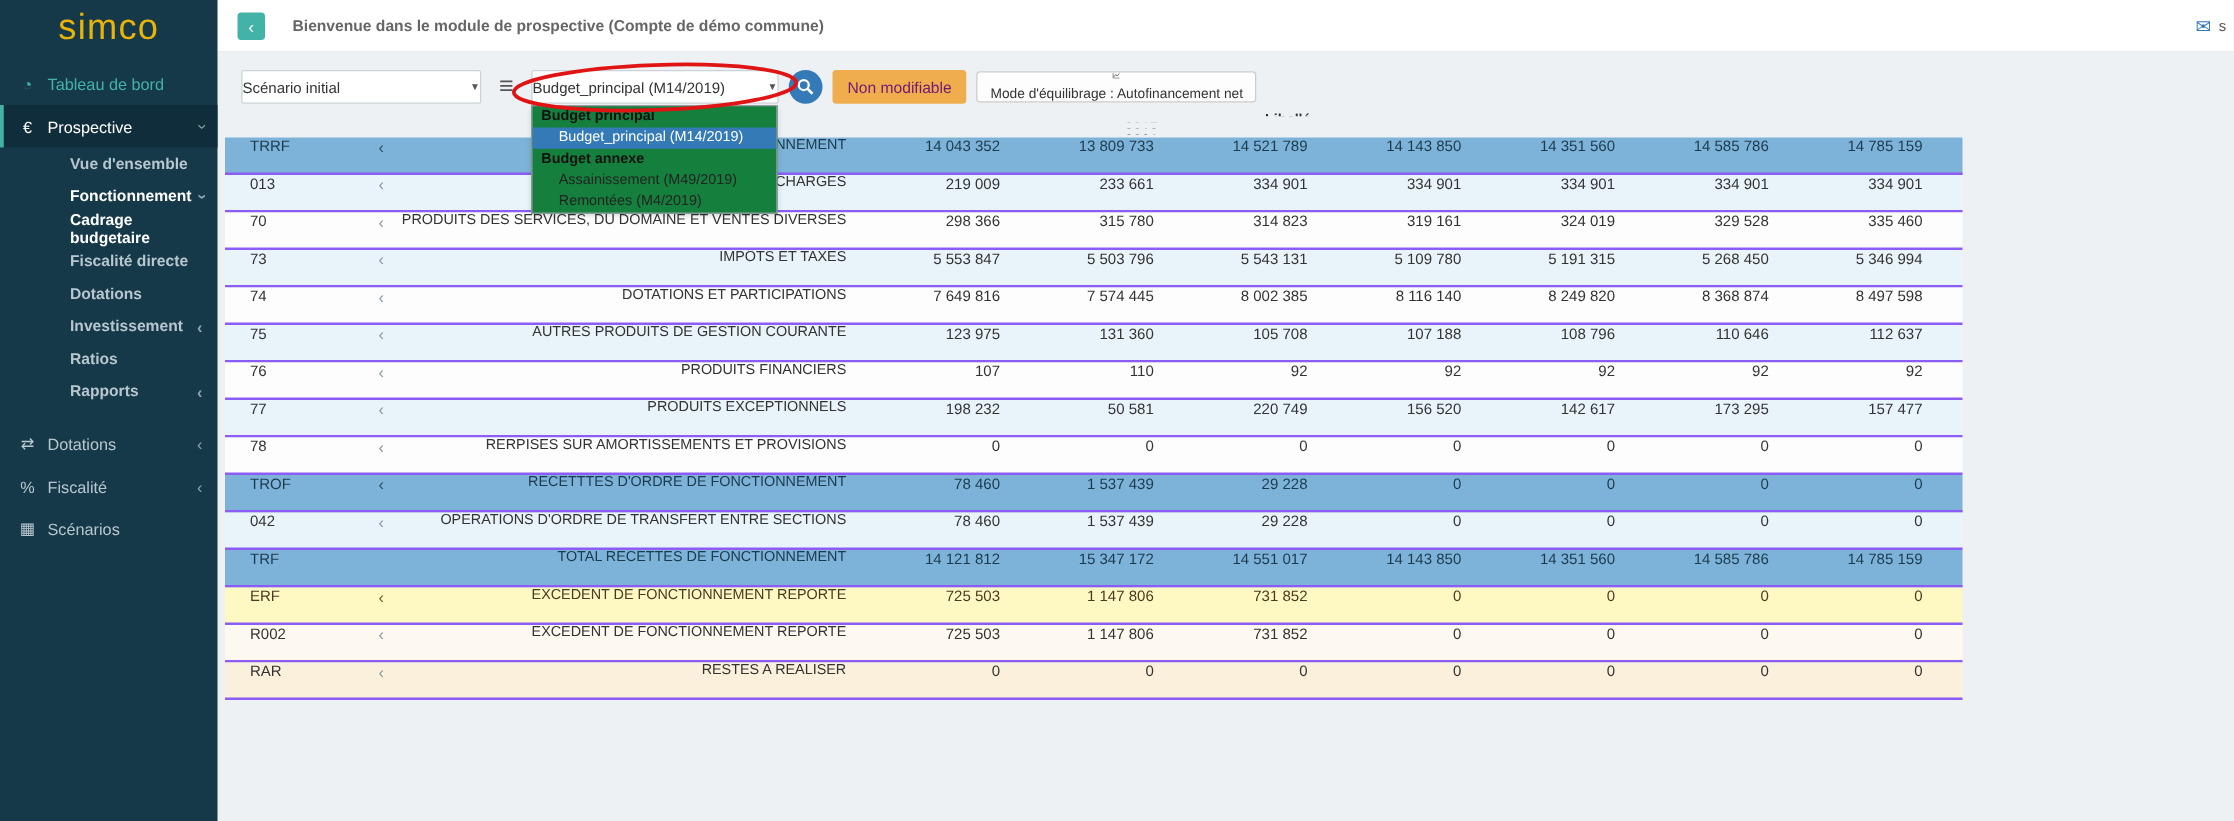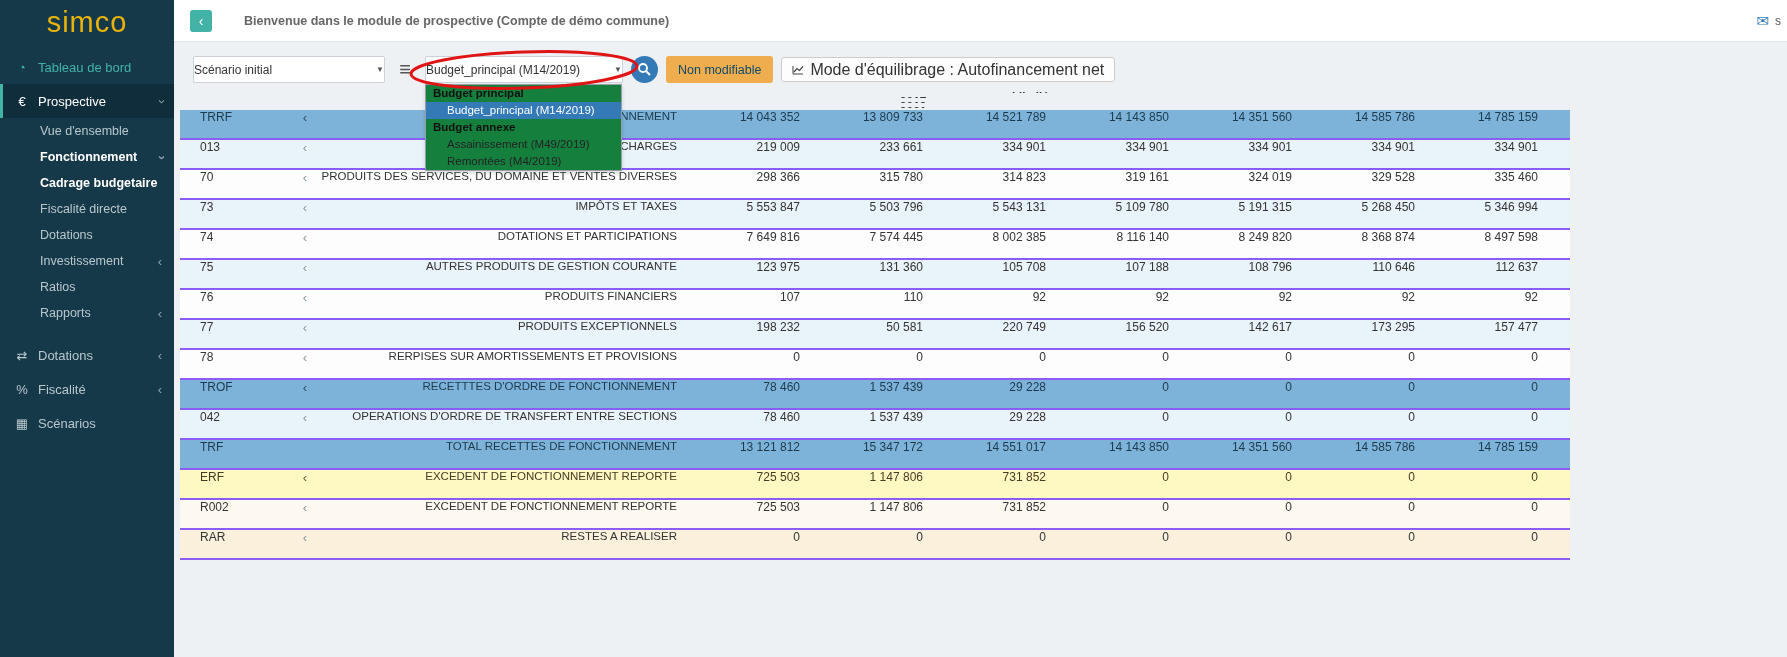--- a/index.html
+++ b/index.html
@@ -15,45 +15,45 @@
   .sidebar { position: absolute; left: 0; top: 0; width: 174px; height: 657px; background: #16394a; z-index: 10; }
   .logo { height: 44px; display: flex; align-items: center; justify-content: center; color: #eab308; font-size: 29px; letter-spacing: 1px; }
   .menu { display: block; padding-top: 6px; }
   .side-item { height: 34px; display: flex; align-items: center; padding: 0 12px 0 14px; color: #b8c7ce; font-size: 13px; cursor: pointer; }
   .side-item .icon { width: 16px; text-align: center; margin-right: 8px; font-size: 13px; }
   .side-item .chev { margin-left: auto; font-size: 13px; color: #8fa4ad; }
   .side-item.teal { color: #43b3a8; }
   .side-item.teal .icon { color: #43b3a8; }
   .side-item.active { background: #102d3b; border-left: 3px solid #43b3a8; padding-left: 11px; color: #fff; }
   .side-item.bold { color: #fff; font-weight: bold; }
-  .side-item.sub { height: 26px; padding-left: 40px; font-size: 12.5px; }
+  .side-item.sub { height: 26px; padding-left: 56px; font-size: 12.5px; font-weight: bold; }
   .side-item.gap { margin-top: 12px; }
   .chev.down { transform: rotate(-90deg); }
 
   
   .topbar { position: absolute; left: 174px; top: 0; right: 0; height: 42px; background: #fff; border-bottom: 1px solid #e3e7ea; z-index: 5; display: flex; align-items: center; }
   .back-btn { margin-left: 16px; width: 22px; height: 22px; background: #43b3a8; color: #fff; border: none; border-radius: 3px; font-size: 14px; line-height: 20px; cursor: pointer; }
-  .welcome { margin-left: 32px; font-size: 12.5px; font-weight: bold; color: #666; }
+  .welcome { margin-left: 22px; font-size: 12.5px; font-weight: bold; color: #666; }
   .top-right { position: absolute; right: 6px; top: 0; height: 42px; display: flex; align-items: center; gap: 6px; }
   .mail { color: #337ab7; font-size: 15px; cursor: pointer; }
   .rt { font-size: 12px; color: #555; }
 
   
   .main { position: absolute; left: 174px; top: 42px; right: 0; bottom: 0; background: #eef1f4; }
 
   
   .toolbar { position: absolute; left: 19px; top: 14px; display: flex; align-items: center; z-index: 20; }
   .select { height: 27px; background: #fff; border: 1px solid #ccd2d8; border-radius: 2px; display: flex; align-items: center; justify-content: space-between; padding: 0 0; font-size: 12px; color: #333; cursor: pointer; }
   .select.scenario { width: 192px; margin-right: 12px; }
   .select.budget { width: 198px; margin-right: 8px; }
   .caret { font-size: 8px; color: #555; margin-left: 6px; }
   .burger { width: 16px; font-size: 20px; color: #555; margin-right: 12px; cursor: pointer; text-align: center; }
   .search-btn { width: 27px; height: 27px; border-radius: 50%; background: #337ab7; border: none; display: flex; align-items: center; justify-content: center; margin-right: 8px; cursor: pointer; }
-  .warn-btn { height: 27px; background: #f0ad4e; color: #0c4a6e; border: none; border-radius: 3px; font-size: 12.5px; padding: 0 12px; margin-right: 8px; cursor: pointer; }
-  .mode-btn { height: 25px; background: #fdfdfd; border: 1px solid #ccc; border-radius: 3px; font-size: 16px; color: #333; padding: 10px 10px; display: flex; align-items: center; gap: 6px; cursor: pointer; }
+  .warn-btn { height: 27px; background: #f0ad4e; color: #701a75; border: none; border-radius: 3px; font-size: 12.5px; padding: 0 12px; margin-right: 8px; cursor: pointer; }
+  .mode-btn { height: 25px; background: #fdfdfd; border: 1px solid #ccc; border-radius: 3px; font-size: 11px; color: #333; padding: 0 10px; display: flex; align-items: center; gap: 6px; cursor: pointer; flex-direction: column; }
 
   
   .dropdown { position: absolute; left: 251px; top: 42px; width: 197px; background: #15803d; border: 1px solid #979ea5; z-index: 50; font-size: 11.5px; box-shadow: 0 2px 4px rgba(0,0,0,.15); }
   .dd-group { height: 17px; line-height: 17px; padding-left: 7px; font-weight: bold; color: #111; }
   .dd-opt { height: 17px; line-height: 17px; padding-left: 21px; color: #222; cursor: pointer; white-space: nowrap; overflow: hidden; }
   .dd-opt.sel { background: #337ab7; color: #fff; }
 
   
   .annotation { position: absolute; left: 230px; top: 2px; z-index: 60; pointer-events: none; }
 
@@ -340,21 +340,21 @@
           <span class="tcell c-year">0</span>
           <span class="tcell c-year">0</span>
           <span class="tcell c-year">0</span>
           <span class="tcell c-year">0</span>
           <span class="spacer"></span>
         </div>
         <div class="trow v-blue">
           <span class="tcell c-code">TRF</span>
           <span class="tcell c-chev"></span>
           <span class="tcell c-lib">TOTAL RECETTES DE FONCTIONNEMENT</span>
-          <span class="tcell c-year">13 121 812</span>
+          <span class="tcell c-year">14 121 812</span>
           <span class="tcell c-year">15 347 172</span>
           <span class="tcell c-year">14 551 017</span>
           <span class="tcell c-year">14 143 850</span>
           <span class="tcell c-year">14 351 560</span>
           <span class="tcell c-year">14 585 786</span>
           <span class="tcell c-year">14 785 159</span>
           <span class="spacer"></span>
         </div>
         <div class="trow v-orange">
           <span class="tcell c-code">ERF</span>

